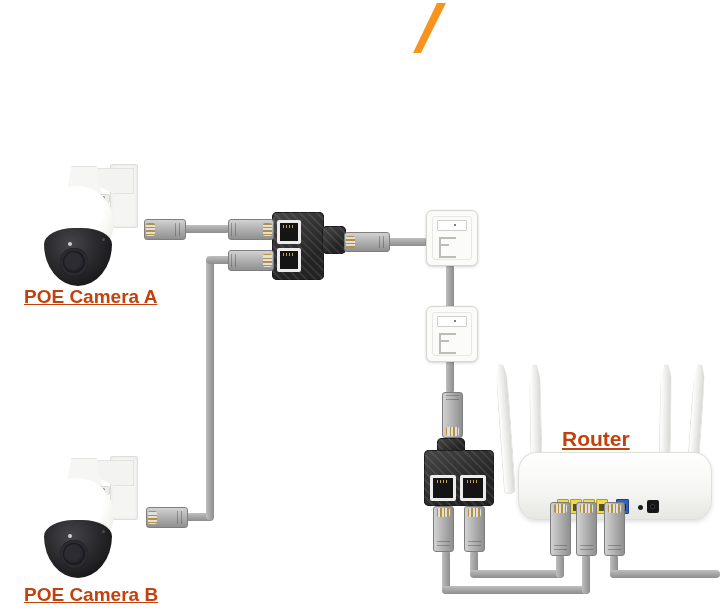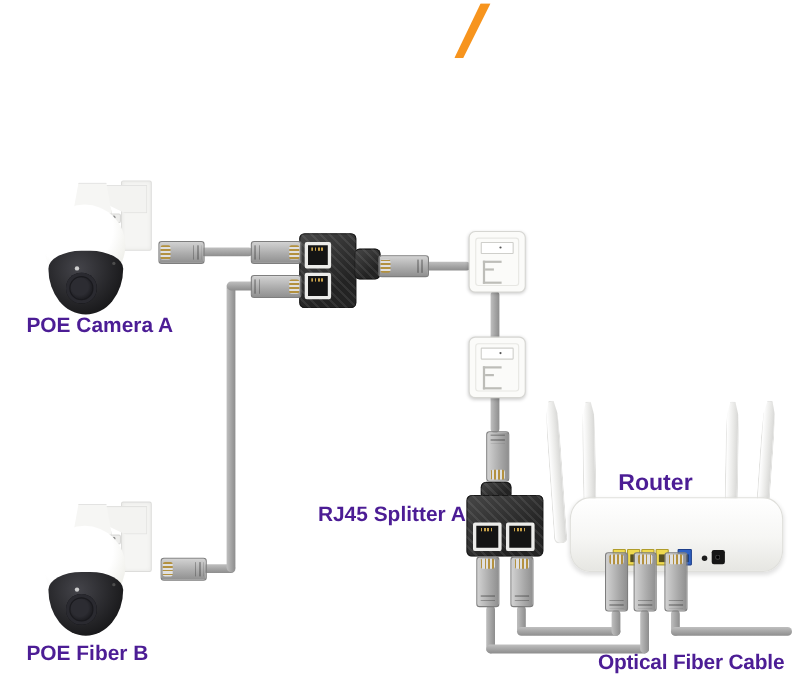--- a/index.html
+++ b/index.html
@@ -8,21 +8,21 @@
 
   
   .banner{position:absolute;left:0;top:3px;width:460px;height:50px;background:#F7941D;
           clip-path:polygon(0 0,432px 0,408px 100%,0 100%);}
   .banner-stripe{position:absolute;left:0;top:3px;width:460px;height:50px;background:#F7941D;
           clip-path:polygon(437px 0,446px 0,421px 100%,413px 100%);}
   .banner-title{position:absolute;left:14px;top:0;line-height:50px;font-size:33px;font-weight:bold;
           color:#ffffff;letter-spacing:.5px;white-space:nowrap;}
 
   
-  .label{position:absolute;font-weight:bold;color:#4c1d95;font-size:19px;white-space:nowrap;}
+  .label{position:absolute;font-weight:bold;color:#c2410c;font-size:19px;white-space:nowrap;text-decoration:underline;}
 
   
   .cable{position:absolute;border-radius:4px;}
   .cable.h{background:linear-gradient(to bottom,#bfbfbf,#a3a3a3 55%,#8d8d8d);}
   .cable.v{background:linear-gradient(to right,#bfbfbf,#a3a3a3 55%,#8d8d8d);}
 
   
   .plug{position:absolute;background:linear-gradient(to bottom,#d2d2d2,#a9a9a9 60%,#909090);
         border:1px solid #7e7e7e;border-radius:3px;box-sizing:border-box;z-index:3;}
   .plug.vert{background:linear-gradient(to right,#d2d2d2,#a9a9a9 60%,#909090);}
@@ -223,18 +223,16 @@
       <div class="tip"></div>
     </div>
   <div class="plug vert up" style="left:576px;top:502px;width:21px;height:54px;">
       <div class="tip"></div>
     </div>
   <div class="plug vert up" style="left:604px;top:502px;width:21px;height:54px;">
       <div class="tip"></div>
     </div>
 
   <div class="label" style="left:24px;top:286px;">POE Camera A</div>
-  <div class="label" style="left:289px;top:458px;">RJ45 Splitter A</div>
   <div class="label" style="left:562px;top:427px;font-size:21px;">Router</div>
-  <div class="label" style="left:24px;top:584px;">POE Fiber B</div>
-  <div class="label" style="right:7px;top:592px;letter-spacing:-0.2px;">Optical Fiber Cable</div>
+  <div class="label" style="left:24px;top:584px;">POE Camera B</div>
 
 </div>
 
 </body></html>

